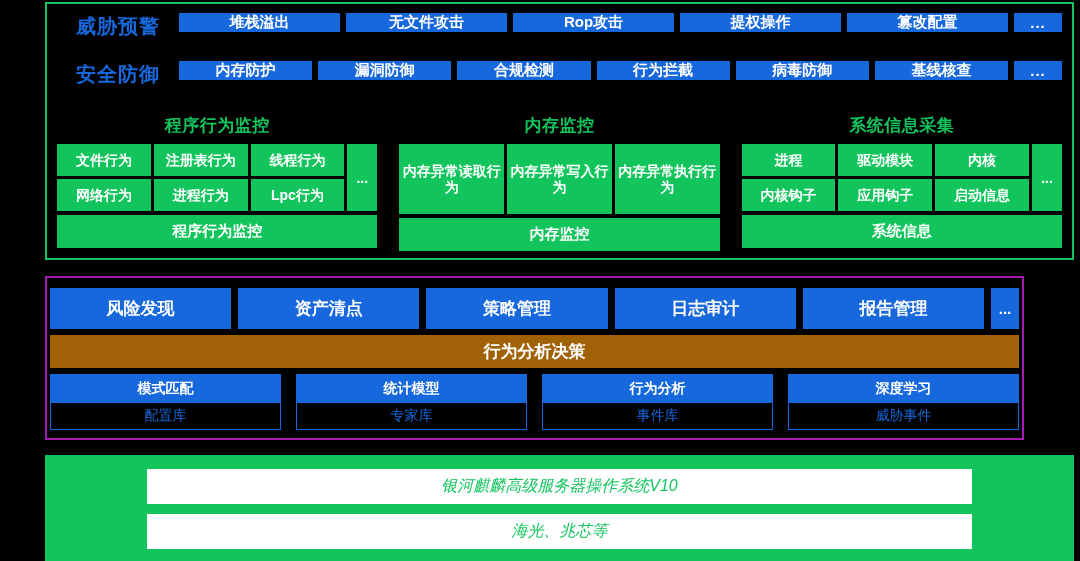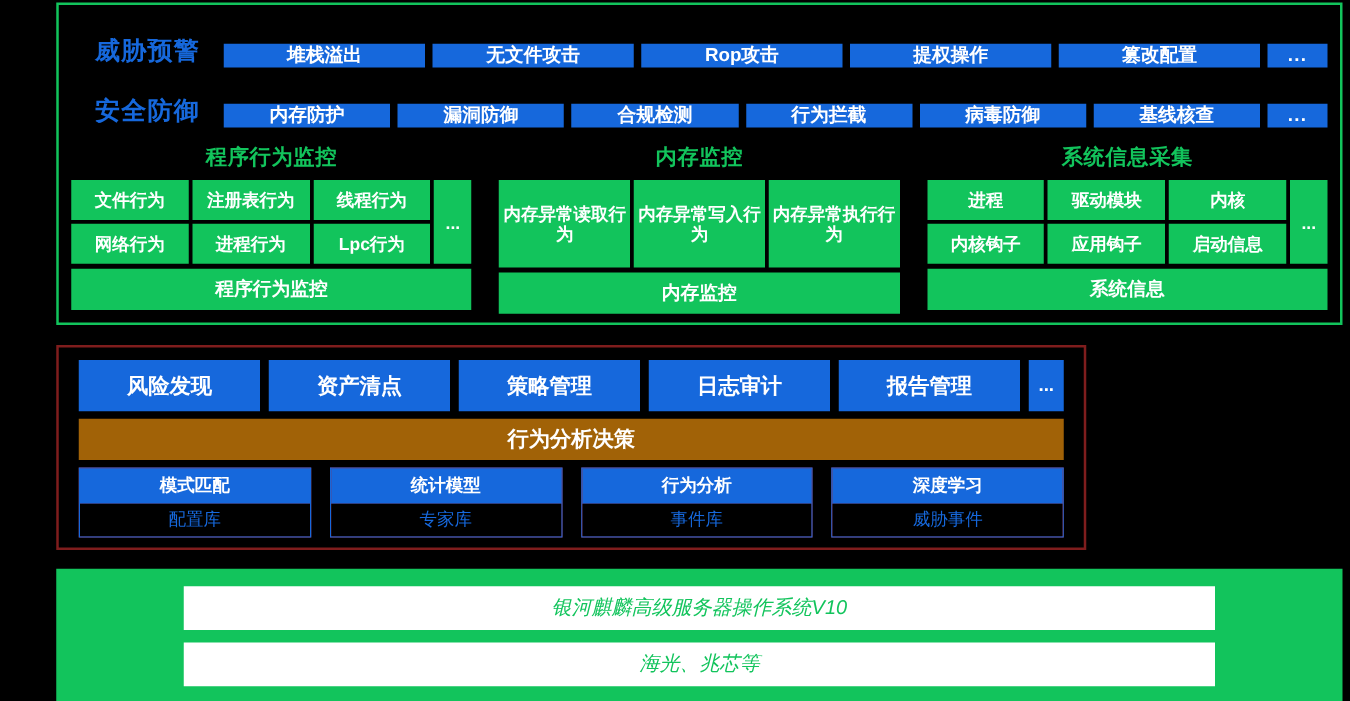--- a/index.html
+++ b/index.html
@@ -15,21 +15,21 @@
   
   .sec-endpoint {
     position: absolute; left: 45px; top: 2px;
     width: 1029px; height: 258px;
     border: 2px solid #12c45c;
     background: #000;
     padding: 9px 10px 8px 10px;
   }
 
   
-  .chip-row { display: flex; align-items: flex-end; height: 41px; margin-bottom: 7px; }
+  .chip-row { display: flex; align-items: flex-start; height: 41px; margin-bottom: 7px; }
   .chip-row:last-of-type { margin-bottom: 0; }
   .row-label {
     width: 122px; flex: 0 0 122px;
     display: flex; align-items: center; justify-content: center;
     color: #1668dc; font-size: 20px; font-weight: bold;
     letter-spacing: 1px;
   }
   .chips { display: flex; flex: 1 1 auto; gap: 6px; }
   .chip {
     background: #1668dc; color: #ffffff;
@@ -65,24 +65,24 @@
   .pillar-footer {
     margin-top: 4px; background: #12c45c; color: #ffffff;
     height: 33px; display: flex; align-items: center; justify-content: center;
     font-size: 15px; font-weight: bold;
   }
   .pillar.mem .pg-cells { gap: 0; }
 
   
   .sec-platform {
     position: absolute; left: 45px; top: 276px;
-    width: 824px; height: 164px;
-    border: 2px solid #7f1d1d;
+    width: 979px; height: 164px;
+    border: 2px solid #a21caf;
     background: #000;
-    padding: 10px 16px;
+    padding: 10px 3px;
   }
   .bmods { display: flex; gap: 7px; height: 41px; }
   .bmod {
     flex: 1 1 0; background: #1668dc; color: #fff;
     display: flex; align-items: center; justify-content: center;
     font-size: 17px; font-weight: bold;
   }
   .bmod.ellipsis { flex: 0 0 28px; font-size: 15px; }
   .bbar {
     margin-top: 6px; height: 33px; background: #a16207; color: #fff;

